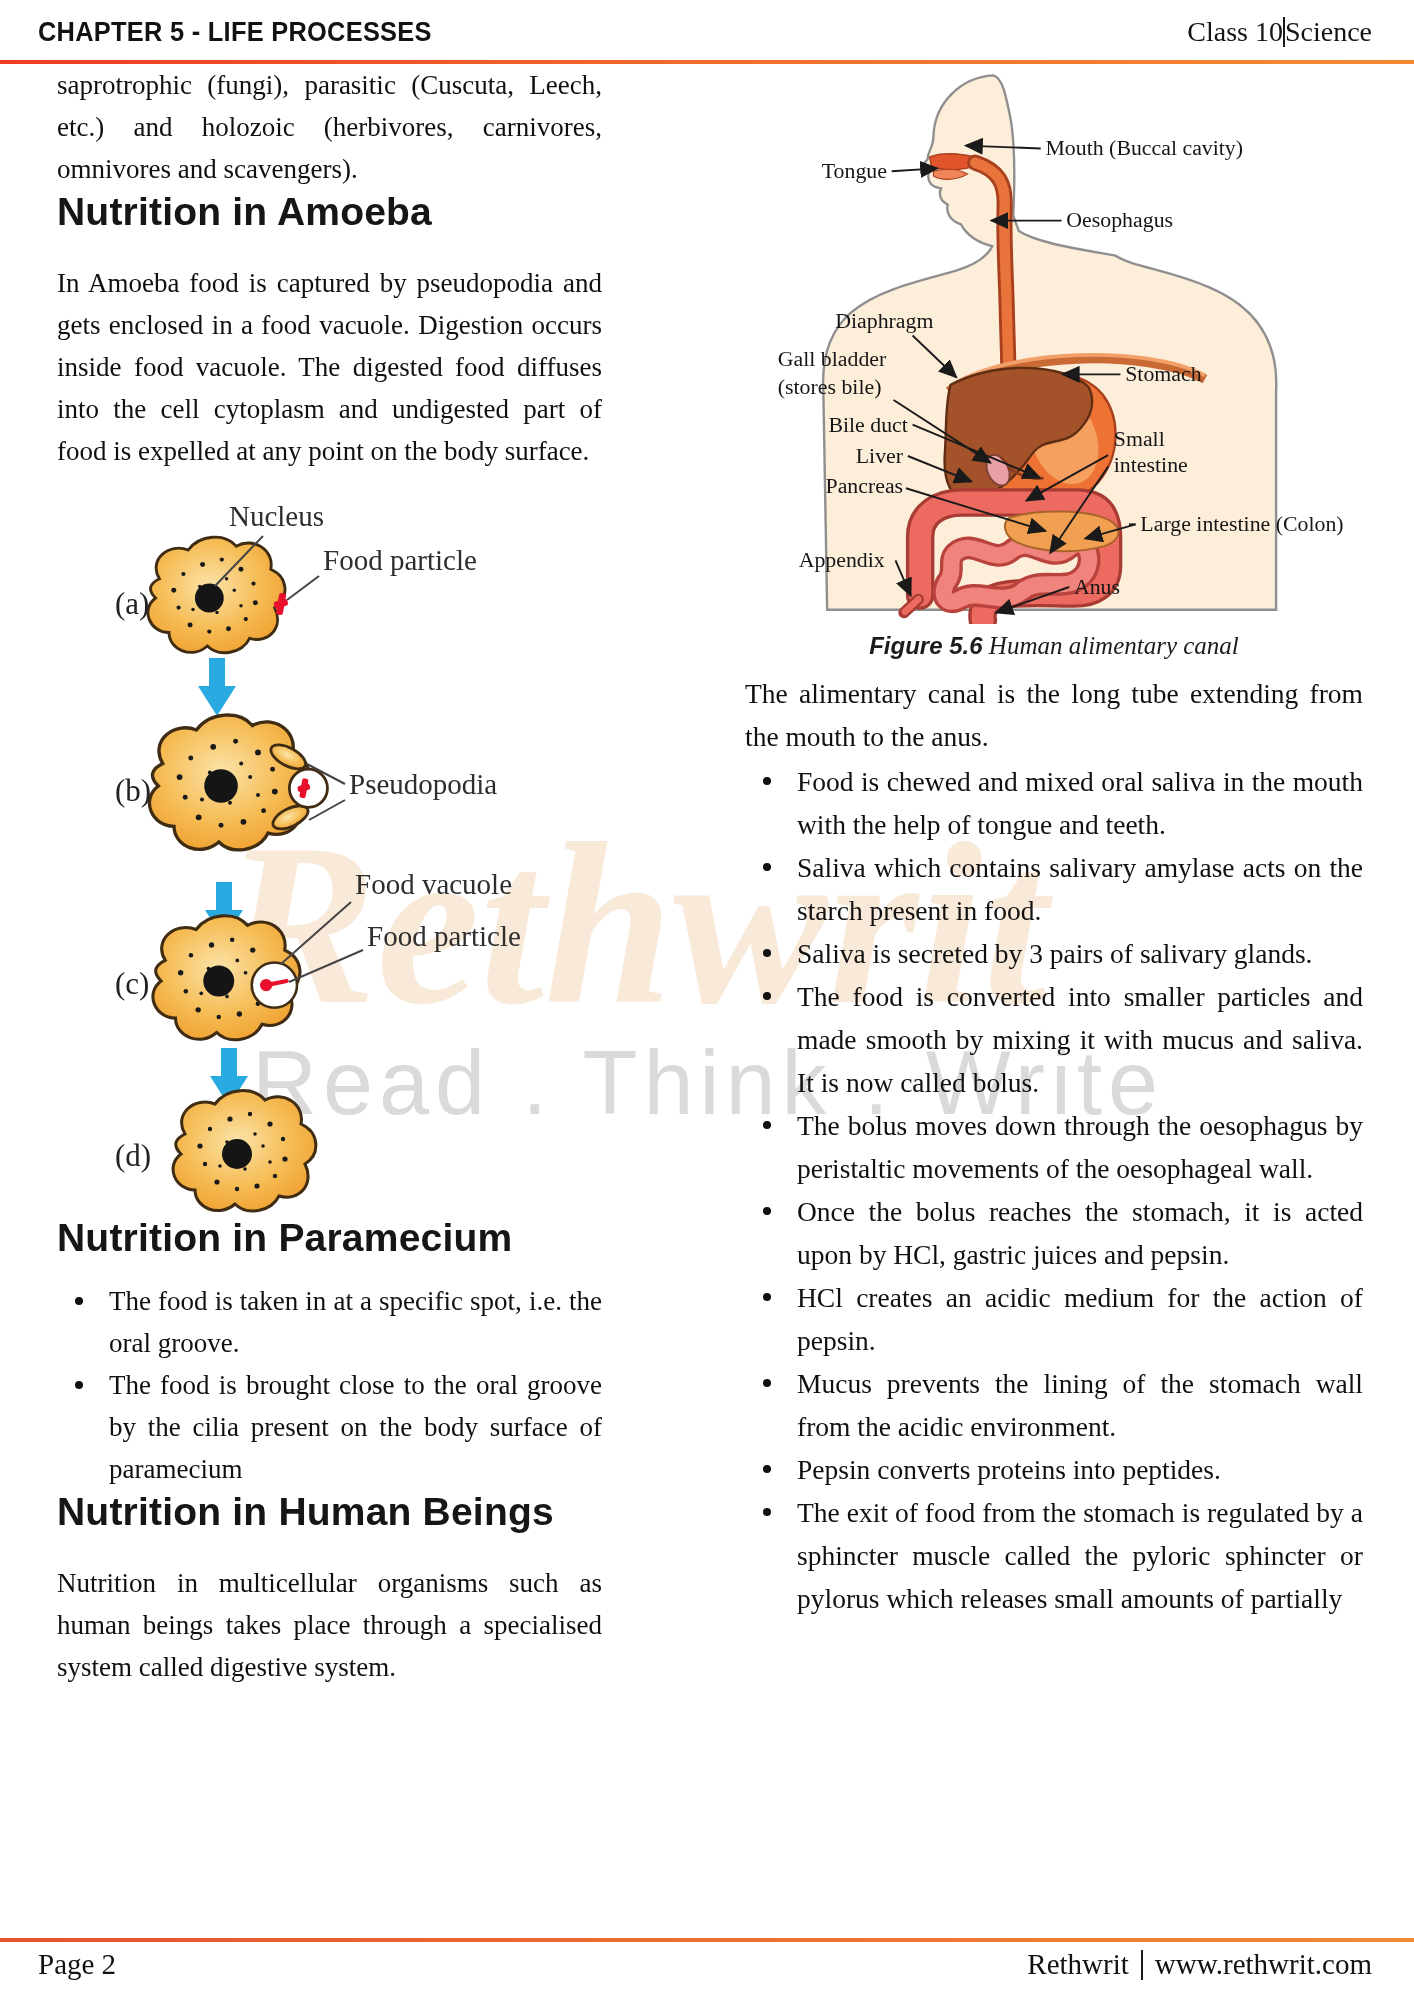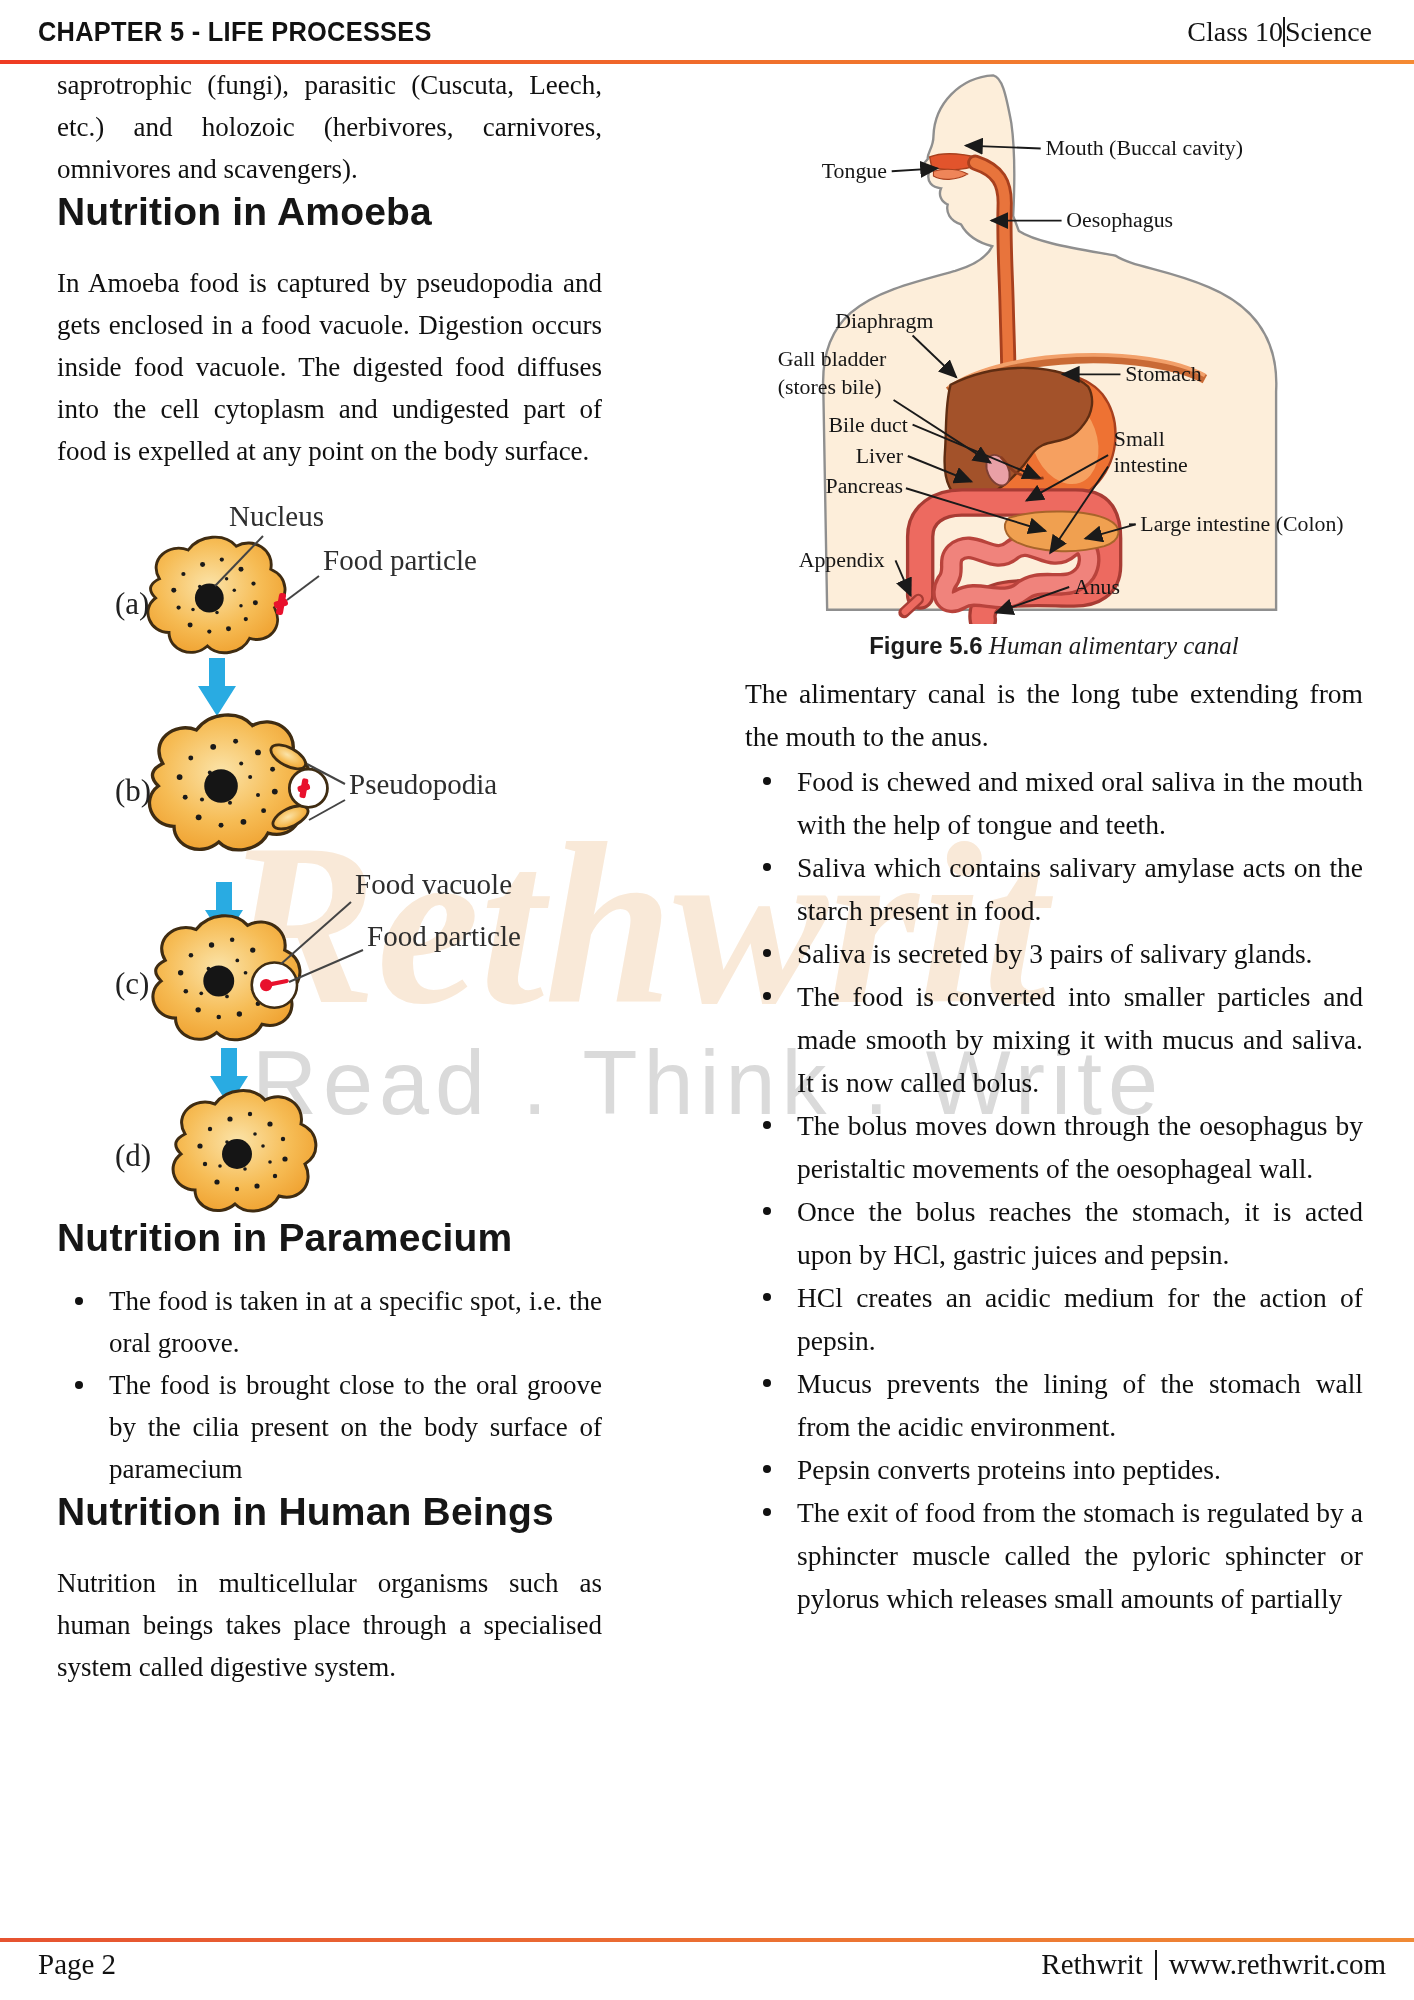--- a/index.html
+++ b/index.html
@@ -32,31 +32,31 @@
   h2.section-heading { font-family:"Liberation Sans", sans-serif; font-weight:700;
     font-size:39px; color:#161616; margin:0; letter-spacing:0.2px; }
   .mt-sm { margin-top:26px; } .mt-md { margin-top:28px; } .mt-lg { margin-top:56px; }
   ul.bullets { list-style:none; margin:20px 0 0 0; padding:0 0 0 52px; }
   ul.bullets li { position:relative; font-size:27px; line-height:42px; text-align:justify; margin:0; }
   .col-right ul.bullets li { font-size:27.5px; line-height:43px; }
   ul.bullets li::before { content:""; position:absolute; left:-34px; top:17px;
     width:8px; height:8px; border-radius:50%; background:#111; }
   
   .figure-caption { margin-top:8px; text-align:center; font-size:25px; color:#1c1c1c; }
-  .figure-caption .cap-label { font-weight:700; 
+  .figure-caption .cap-label { font-weight:700; font-style:italic;
     font-family:"Liberation Sans", sans-serif; font-size:24px; }
   .figure-caption .cap-text { font-style:italic; }
   svg text { font-family:"Liberation Serif", serif; }
   .diagram-label { font-size:29px; fill:#2e2e2e; }
   .stage-label { font-size:31px; fill:#222; }
   .anat-label { font-size:23px; fill:#161616; }
   
   .footer-rule { position:absolute; top:1938px; left:0; width:1414px; height:4px;
     background:linear-gradient(90deg,#e65330,#f08a35); z-index:2; }
-  .footer { position:absolute; top:1948px; left:38px; right:28px; display:flex;
+  .footer { position:absolute; top:1948px; left:38px; right:42px; display:flex;
     justify-content:space-between; font-size:29px; color:#121212; z-index:2; }
   .footer .site-group { display:flex; align-items:center; gap:12px; }
   .footer .foot-divider { display:inline-block; width:2px; height:30px; background:#1a1a1a; }
 </style>
 </head>
 <body>
 
 <div class="page">
 
   <div class="watermark-brand">Rethwrit</div>

